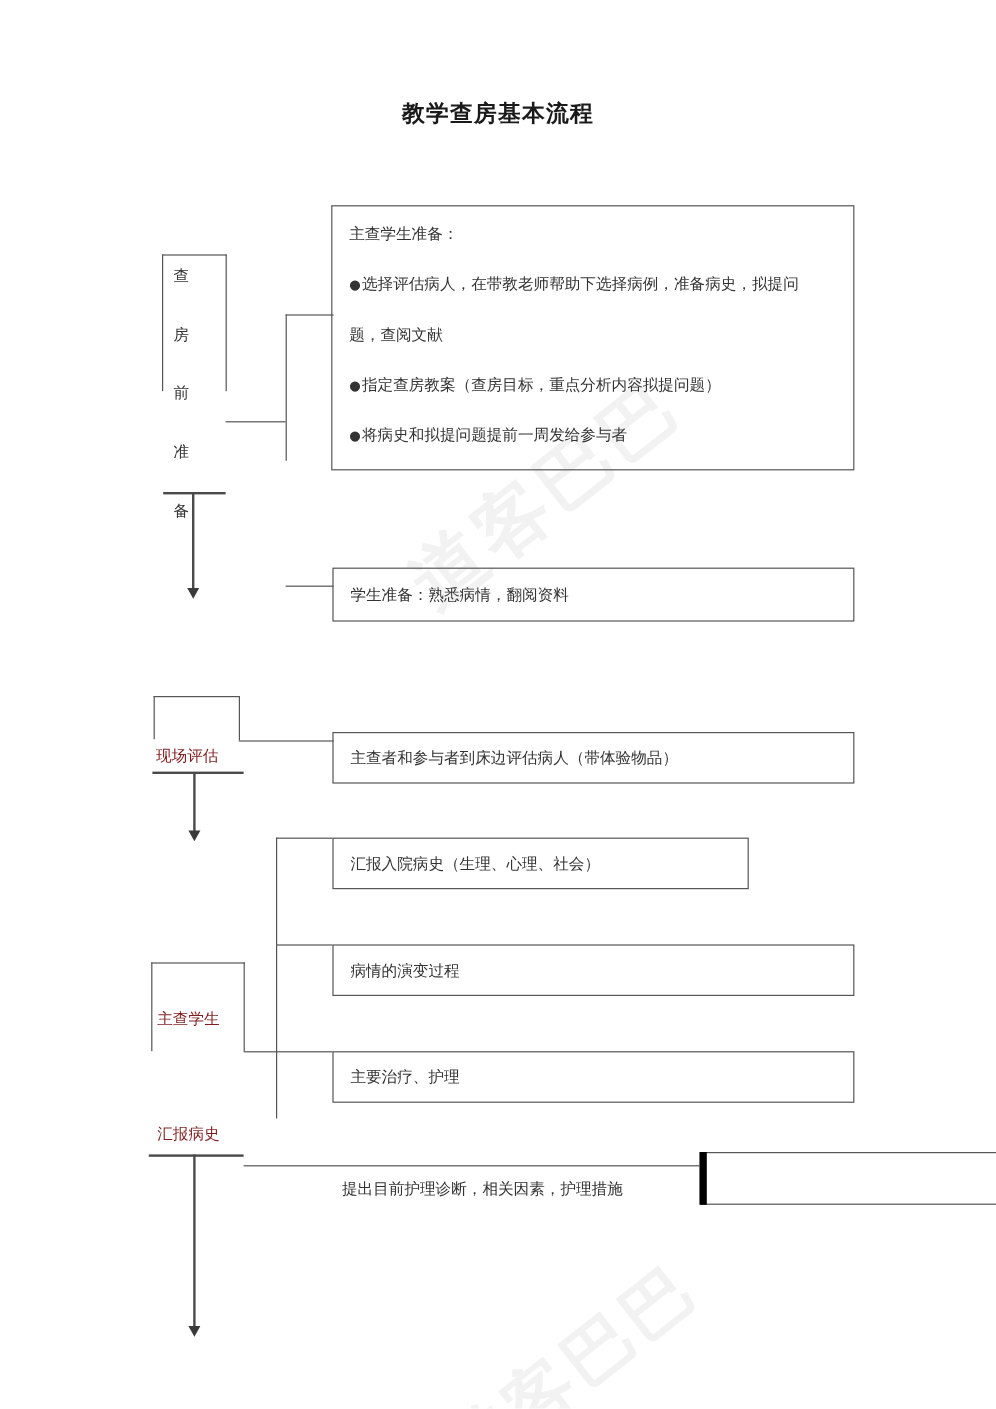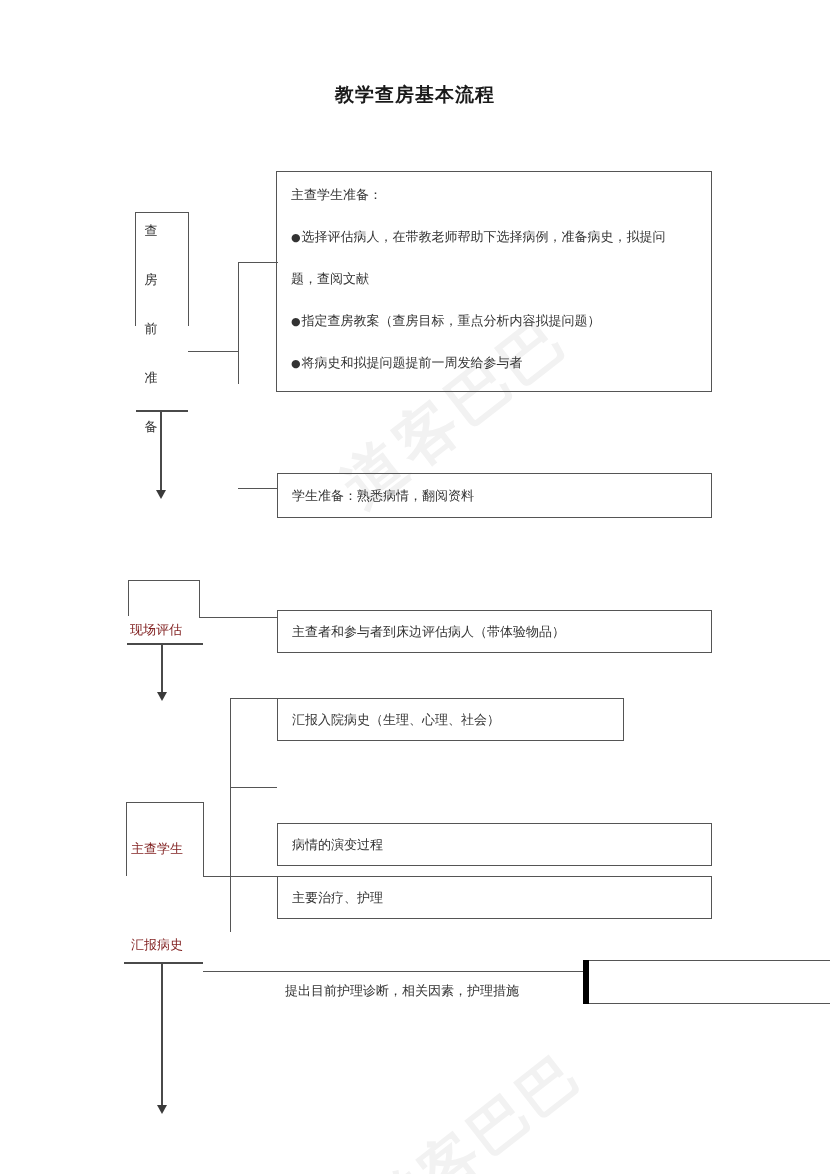--- a/index.html
+++ b/index.html
@@ -205,21 +205,21 @@
   <div class="plabel" style="left:131px; top:936px;">汇报病史</div>
   <div class="h2" style="left:124px; top:962px; width:79px;"></div>
 
   <div class="v2" style="left:161px; top:962px; height:145px;"></div>
   <div class="arrowdown" style="left:157px; top:1105px;"></div>
 
   <div class="box" style="left:277px; top:698px; width:347px; height:43px;">
     <div class="onerow">汇报入院病史（生理、心理、社会）</div>
   </div>
 
-  <div class="box" style="left:277px; top:787px; width:435px; height:43px;margin-top:36px;">
+  <div class="box" style="left:277px; top:787px; width:435px; height:43px;">
     <div class="onerow">病情的演变过程</div>
   </div>
 
   <div class="box" style="left:277px; top:876px; width:435px; height:43px;">
     <div class="onerow">主要治疗、护理</div>
   </div>
 
   <div class="h" style="left:203px; top:971px; width:380px;"></div>
 
   <div style="position:absolute; left:277px; top:971px; width:306px; height:40px; z-index:3;">

